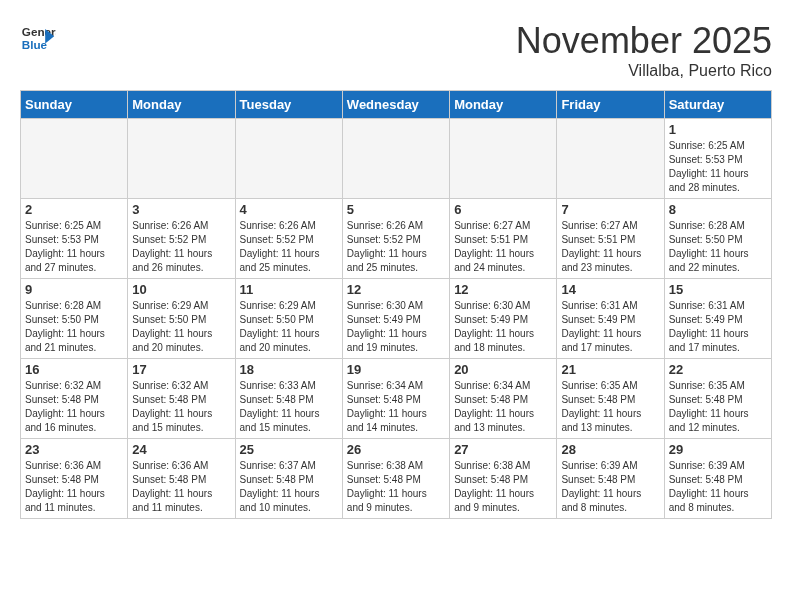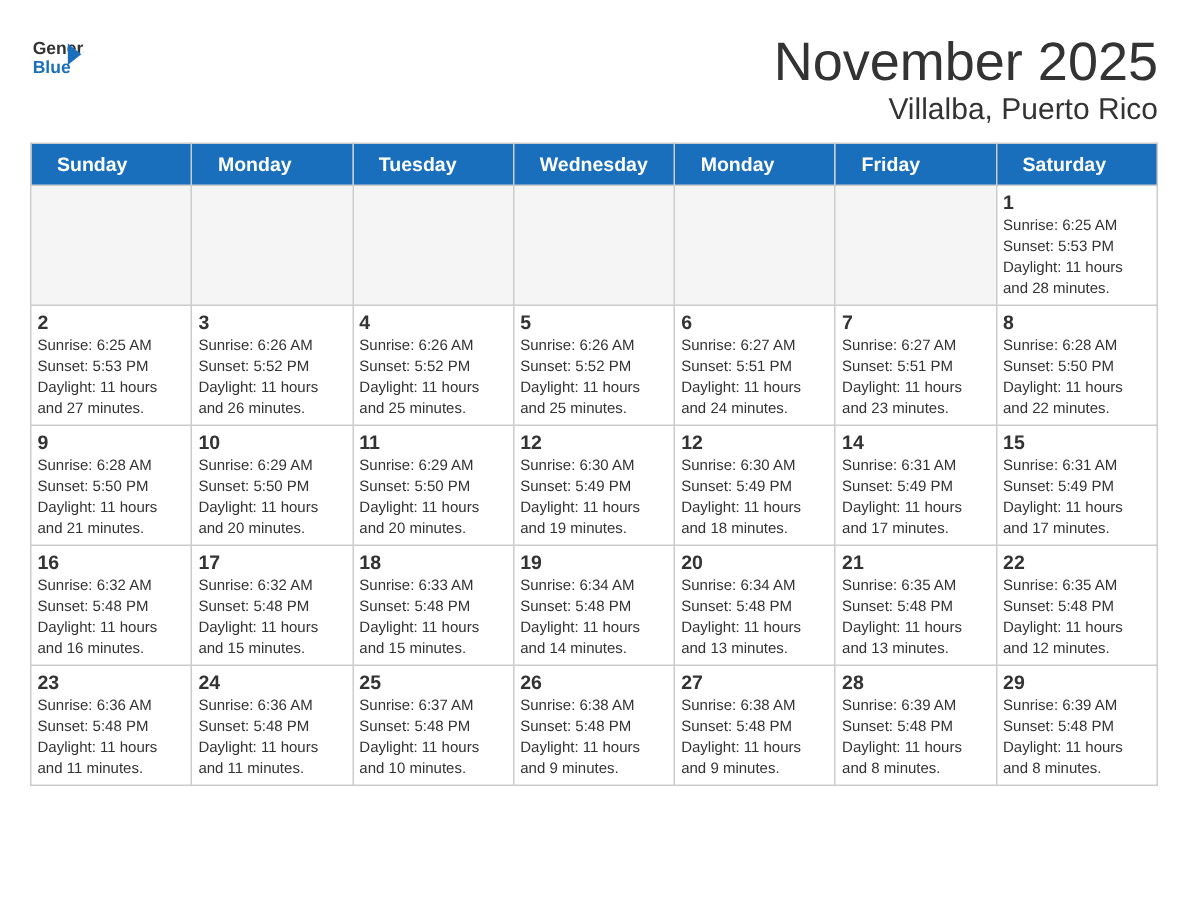--- a/index.html
+++ b/index.html
@@ -27,34 +27,34 @@
     }
     .title-block {
       text-align: right;
     }
     .month-title {
       font-size: 36px;
       color: #333;
       font-weight: normal;
     }
     .location-title {
-      font-size: 20px;
+      font-size: 16px;
       color: #333;
     }
     table {
       width: 100%;
       border-collapse: collapse;
       table-layout: fixed;
     }
     thead tr th {
       background: #1a6fbd;
       color: #fff;
       font-size: 13px;
       font-weight: bold;
-      padding: 6px 17px;
+      padding: 6px 4px;
       text-align: left;
       border: 1px solid #ccc;
     }
     tbody tr td {
       vertical-align: top;
       border: 1px solid #ccc;
       padding: 3px 4px;
       height: 80px;
       background: #fff;
       font-size: 10px;

